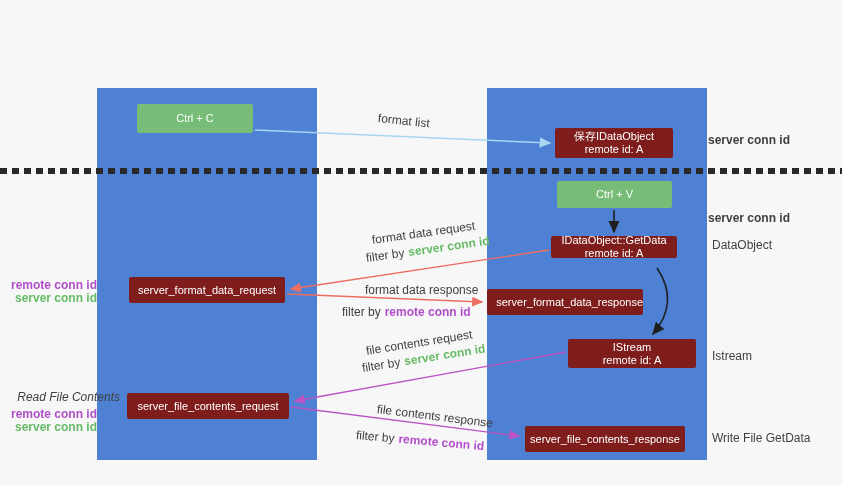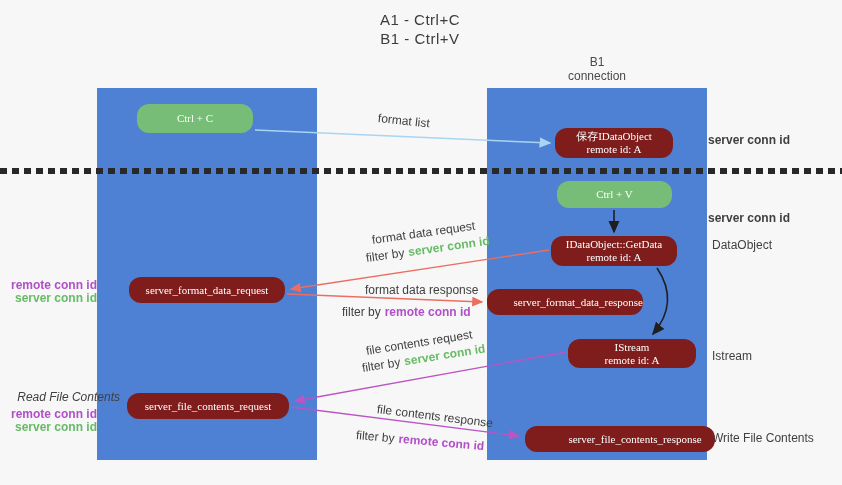--- a/index.html
+++ b/index.html
@@ -37,23 +37,22 @@
     z-index:3;
   }
   svg.arrows{left:0;top:0;z-index:4;pointer-events:none;}
   .node{
     z-index:5;
     display:flex;flex-direction:column;
     align-items:center;justify-content:center;
     color:#ffffff;
     font-size:11px;line-height:13px;
     text-align:center;
-    border-radius:12px;
+    border-radius:2px;
     white-space:nowrap;
-    font-family:Liberation Serif, serif;
   }
   .green-box{background:#77bd77;}
   .orange-box{background:#7f1d1d;}
   .ann{
     z-index:6;
     font-size:12px;color:#3f3f3f;
     white-space:nowrap;
     transform-origin:left center;
   }
   .fb{margin-right:4px;}
@@ -69,29 +68,21 @@
     font-size:12px;line-height:13px;font-weight:bold;
     text-align:right;white-space:nowrap;
   }
   .right-align{text-align:right;}
 </style>
 </head>
 <body>
 
 <div id="stage">
 
-  <div class="abs title">
-    <div>A1 - Ctrl+C</div>
-    <div>B1 - Ctrl+V</div>
-  </div>
 
-  <div class="abs col-header" style="left:487px;">
-    <div>B1</div>
-    <div>connection</div>
-  </div>
 
   <div class="abs lifeline" style="left:97px;"></div>
   <div class="abs lifeline" style="left:487px;"></div>
 
   <div class="abs dotted"></div>
 
   <svg class="abs arrows" width="842" height="485">
     <defs>
       <marker id="mBlue" markerWidth="9" markerHeight="8" refX="7" refY="3.5" orient="auto">
         <path d="M0,0 L8,3.5 L0,7 Z" fill="#a8d5f2"></path>
@@ -125,32 +116,32 @@
     <div>server_file_contents_request</div>
   </div>
 
   <div class="abs node orange-box" style="left:555px;top:128px;width:118px;height:30px;">
     <div>保存IDataObject</div>
     <div>remote id: A</div>
   </div>
   <div class="abs node green-box" style="left:557px;top:181px;width:115px;height:27px;">
     <div>Ctrl + V</div>
   </div>
-  <div class="abs node orange-box" style="left:551px;top:236px;width:126px;height:30px;">
+  <div class="abs node orange-box" style="left:551px;top:236px;width:126px;height:22px;">
     <div>IDataObject::GetData</div>
     <div>remote id: A</div>
   </div>
   <div class="abs node orange-box" style="left:487px;top:289px;width:156px;height:26px;align-items:flex-end;">
     <div>server_format_data_response</div>
   </div>
   <div class="abs node orange-box" style="left:568px;top:339px;width:128px;height:29px;">
     <div>IStream</div>
     <div>remote id: A</div>
   </div>
-  <div class="abs node orange-box" style="left:525px;top:426px;width:160px;height:26px;padding-left:30px;">
+  <div class="abs node orange-box" style="left:525px;top:426px;width:160px;height:26px;">
     <div>server_file_contents_response</div>
   </div>
 
   <div class="abs ann" style="left:378px;top:111px;transform:rotate(6deg);">format list</div>
 
   <div class="abs ann" style="left:372px;top:233px;transform:rotate(-8deg);">format data request</div>
   <div class="abs ann" style="left:366px;top:251px;transform:rotate(-8deg);">
     <span class="fb">filter by</span><span class="green-text">server conn id</span>
   </div>
 
@@ -166,21 +157,21 @@
 
   <div class="abs ann" style="left:377px;top:402px;transform:rotate(7deg);">file contents response</div>
   <div class="abs ann" style="left:356px;top:428px;transform:rotate(5deg);">
     <span class="fb">filter by</span><span class="purple-text">remote conn id</span>
   </div>
 
   <div class="abs side-label green-text" style="left:708px;top:133px;">server conn id</div>
   <div class="abs side-label green-text" style="left:708px;top:211px;">server conn id</div>
   <div class="abs side-label" style="left:712px;top:238px;">DataObject</div>
   <div class="abs side-label" style="left:712px;top:349px;">Istream</div>
-  <div class="abs side-label" style="left:712px;top:431px;">Write File Contents</div>
+  <div class="abs side-label" style="left:712px;top:431px;">Write File GetData</div>
 
   <div class="abs conn-pair" style="left:0;top:279px;width:97px;">
     <div class="purple-text">remote conn id</div>
     <div class="green-text">server conn id</div>
   </div>
   <div class="abs side-label right-align" style="left:0;top:390px;width:120px;font-style:italic;">Read File Contents</div>
   <div class="abs conn-pair" style="left:0;top:408px;width:97px;">
     <div class="purple-text">remote conn id</div>
     <div class="green-text">server conn id</div>
   </div>

